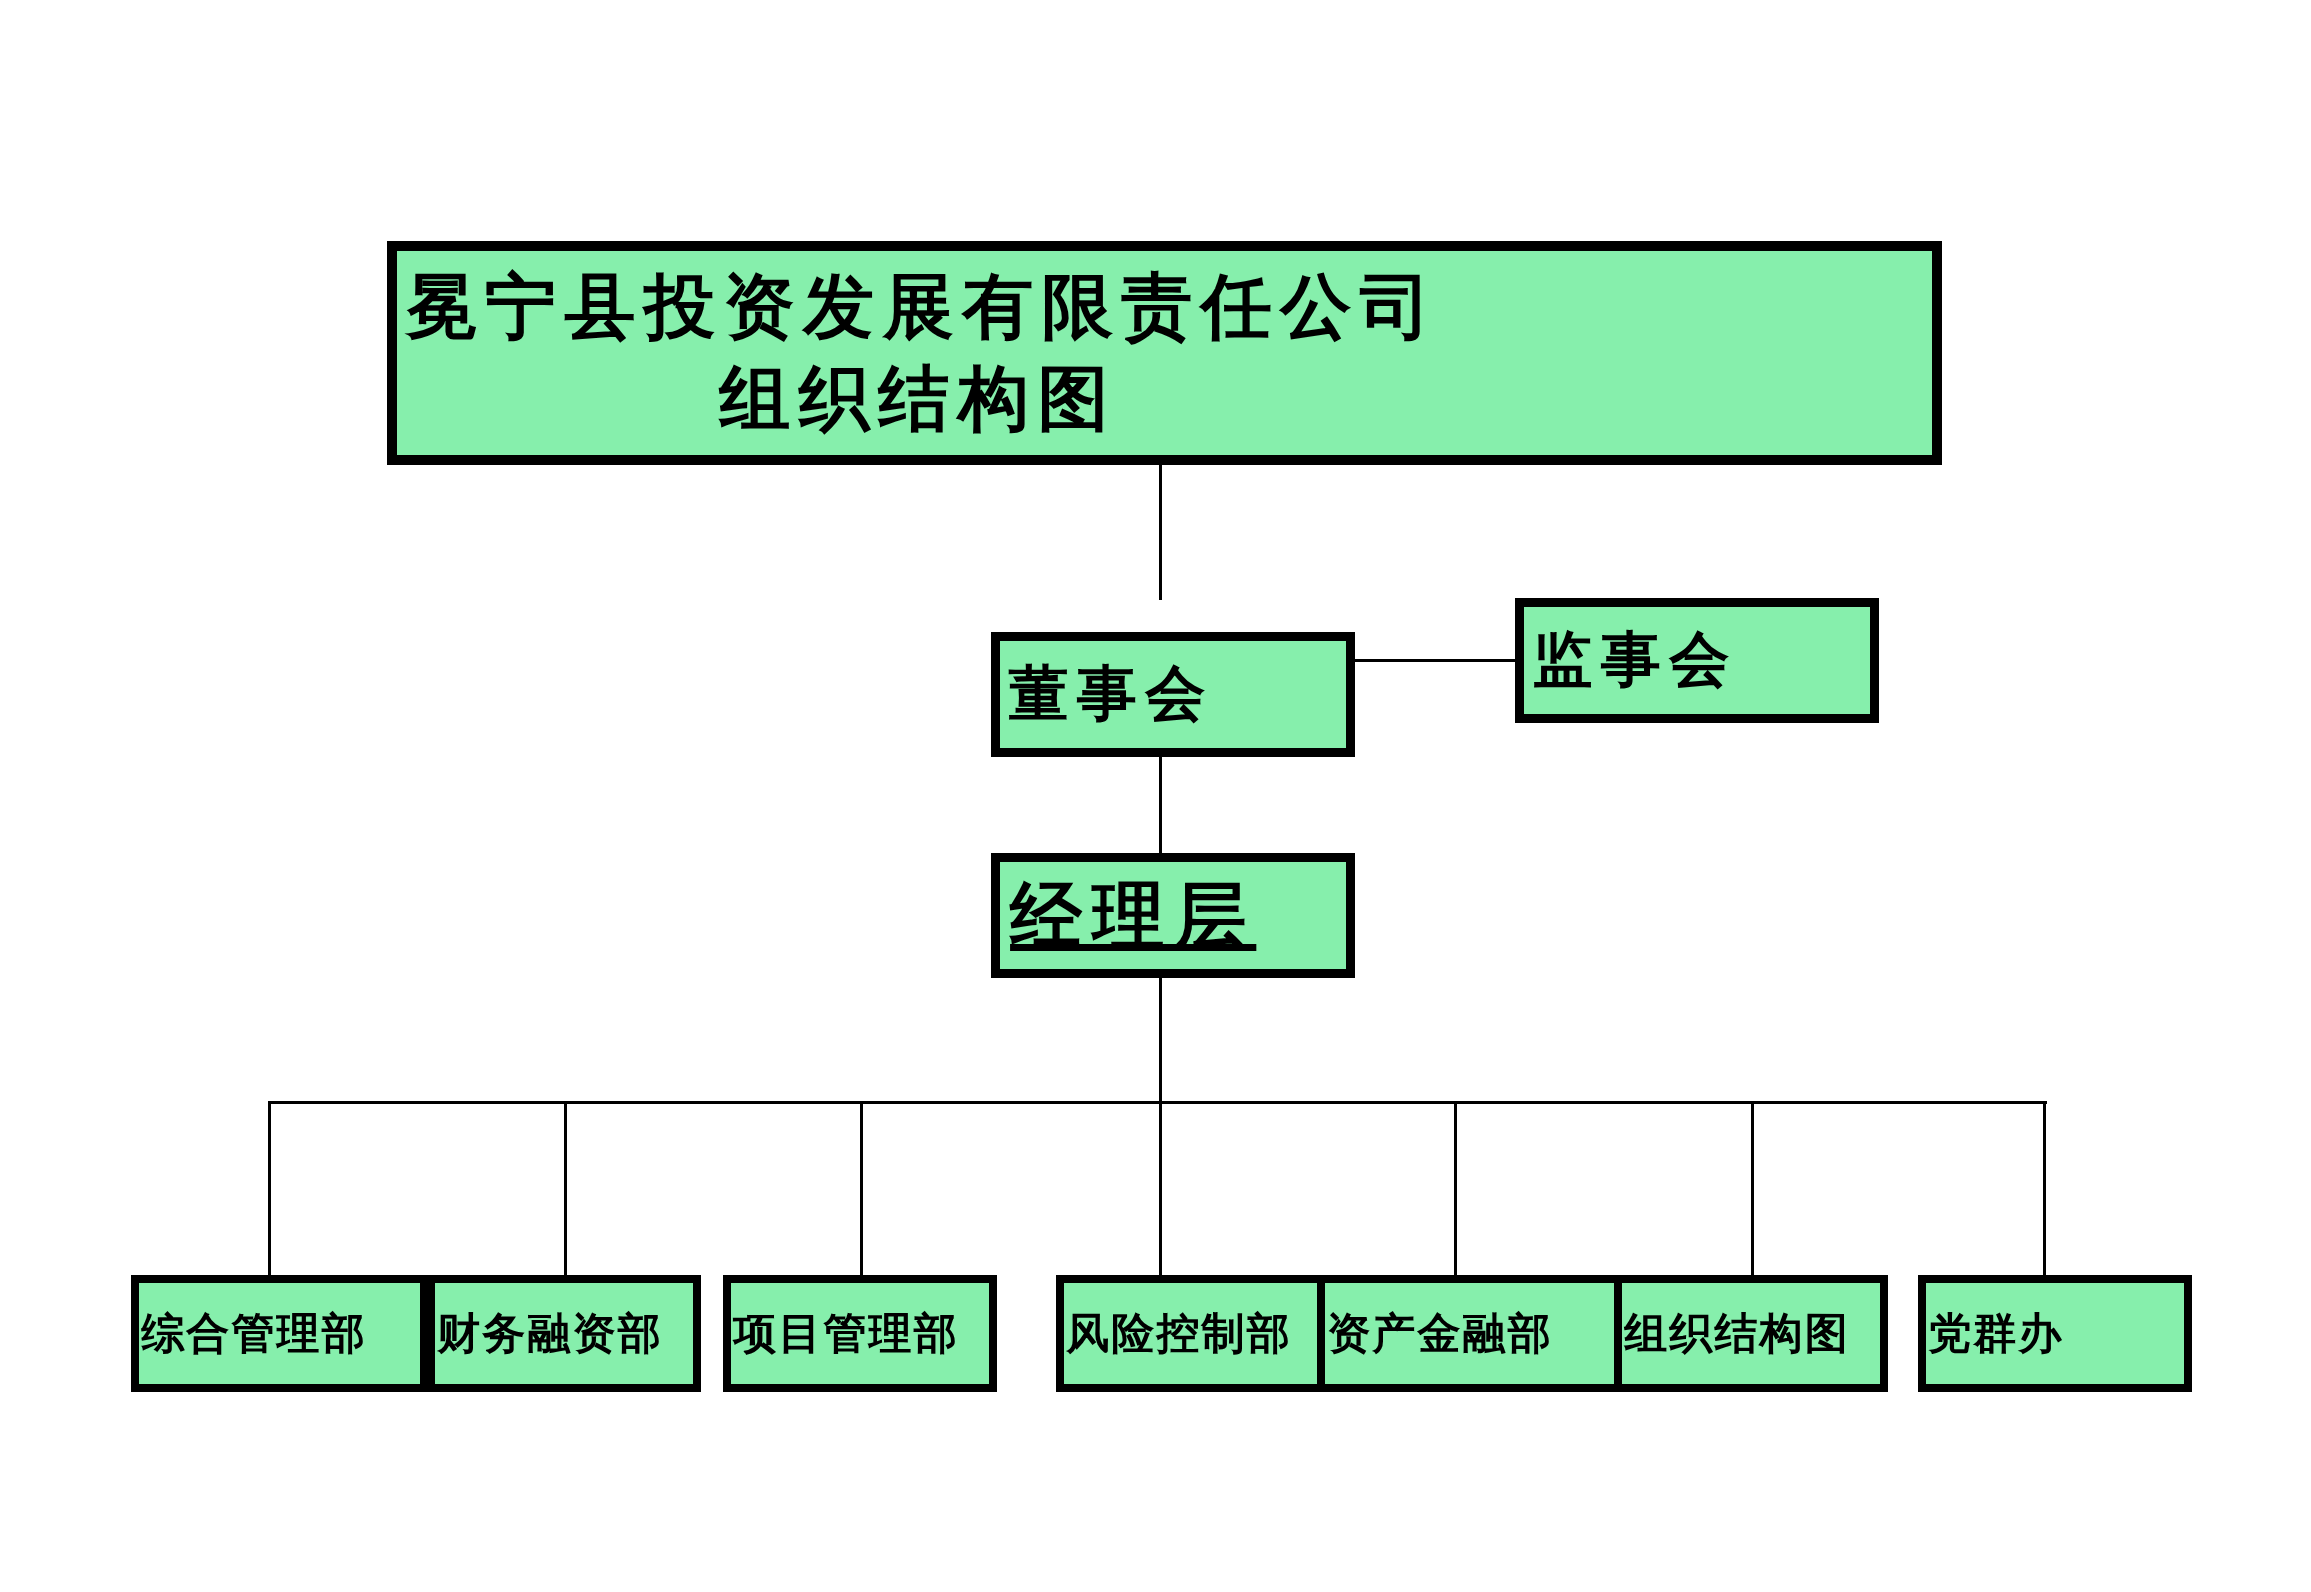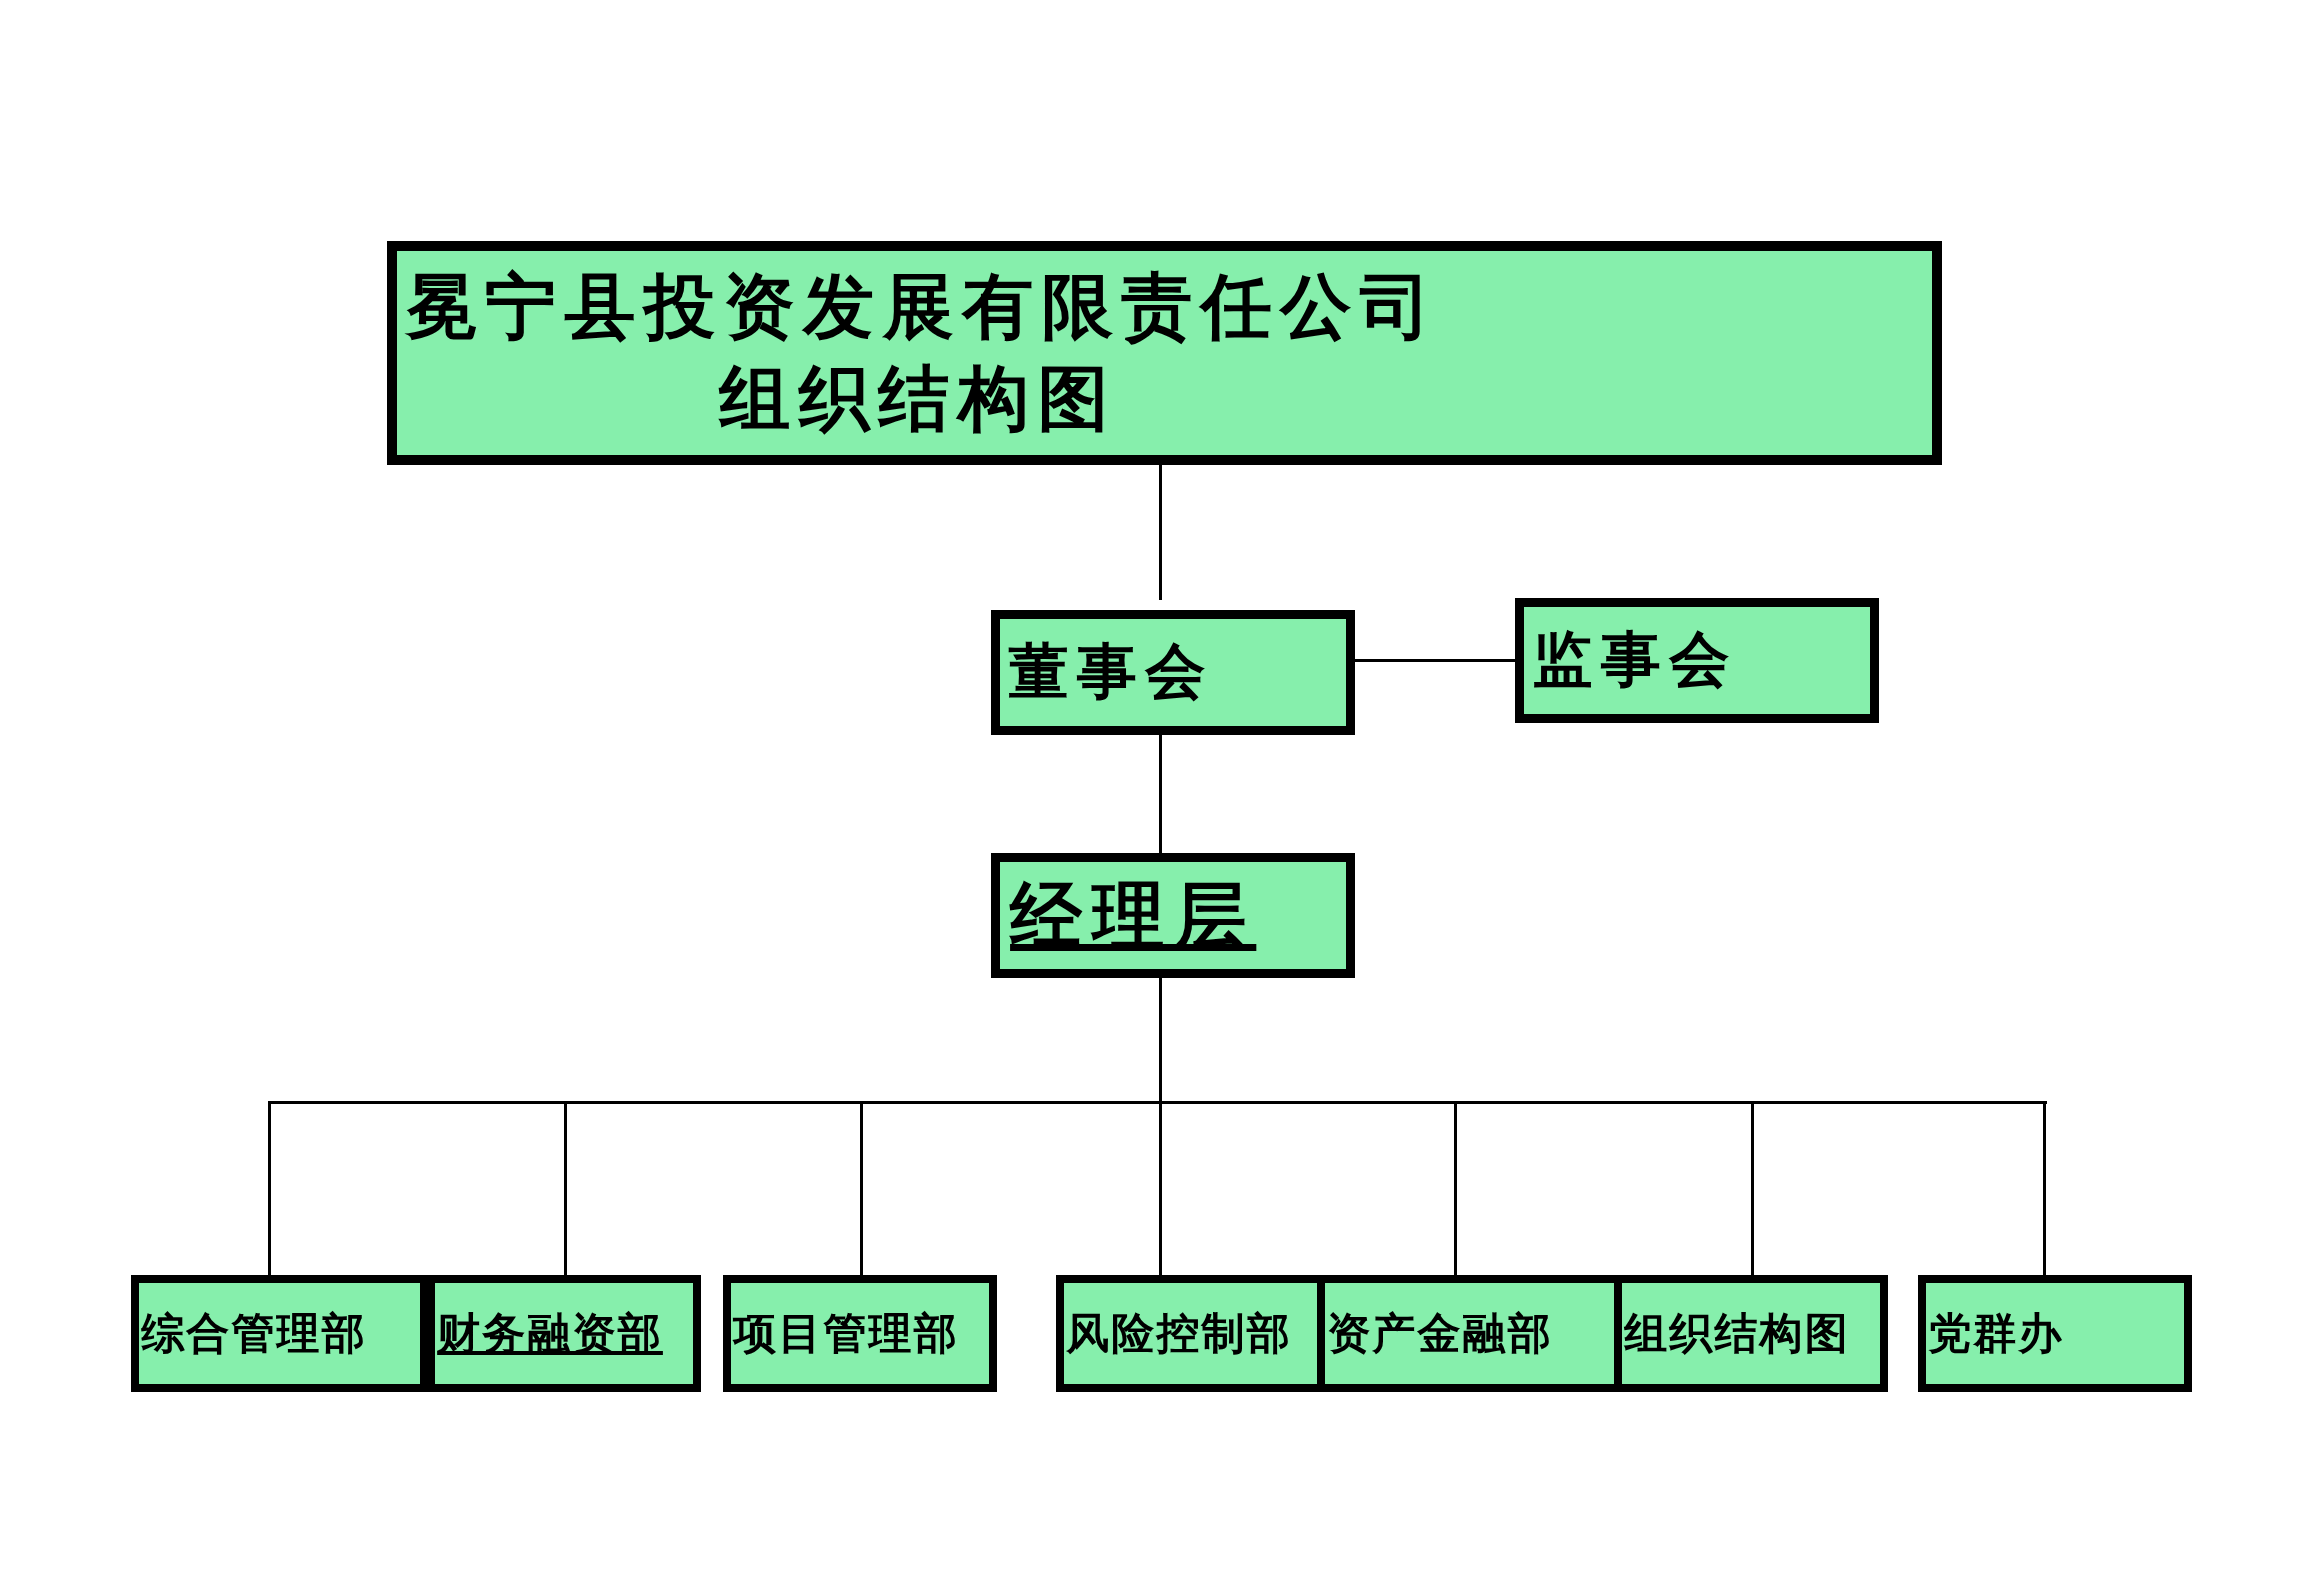--- a/index.html
+++ b/index.html
@@ -52,21 +52,21 @@
   #node-title .label {
     font-size: 71px;
     line-height: 1.30;
     letter-spacing: 0.12em;
     text-indent: 0.12em;
   }
 
   
   #node-board {
     left: 991px;
-    top: 610px;
+    top: 632px;
     width: 364px;
     height: 125px;
   }
   #node-supervisors {
     left: 1515px;
     top: 598px;
     width: 364px;
     height: 125px;
   }
   #node-board .label,
@@ -149,21 +149,21 @@
   </div>
 
   <div class="node" id="node-management">
     <span class="label">经理层</span>
   </div>
 
   <div class="node dept" style="left:131px; width:297px;">
     <span class="label">综合管理部</span>
   </div>
 
-  <div class="node dept" style="left:427px; width:274px;text-decoration:underline;">
+  <div class="node dept" style="left:427px; width:274px;">
     <span class="label">财务融资部</span>
   </div>
 
   <div class="node dept" style="left:723px; width:274px;">
     <span class="label">项目管理部</span>
   </div>
 
   <div class="node dept" style="left:1056px; width:274px;">
     <span class="label">风险控制部</span>
   </div>

